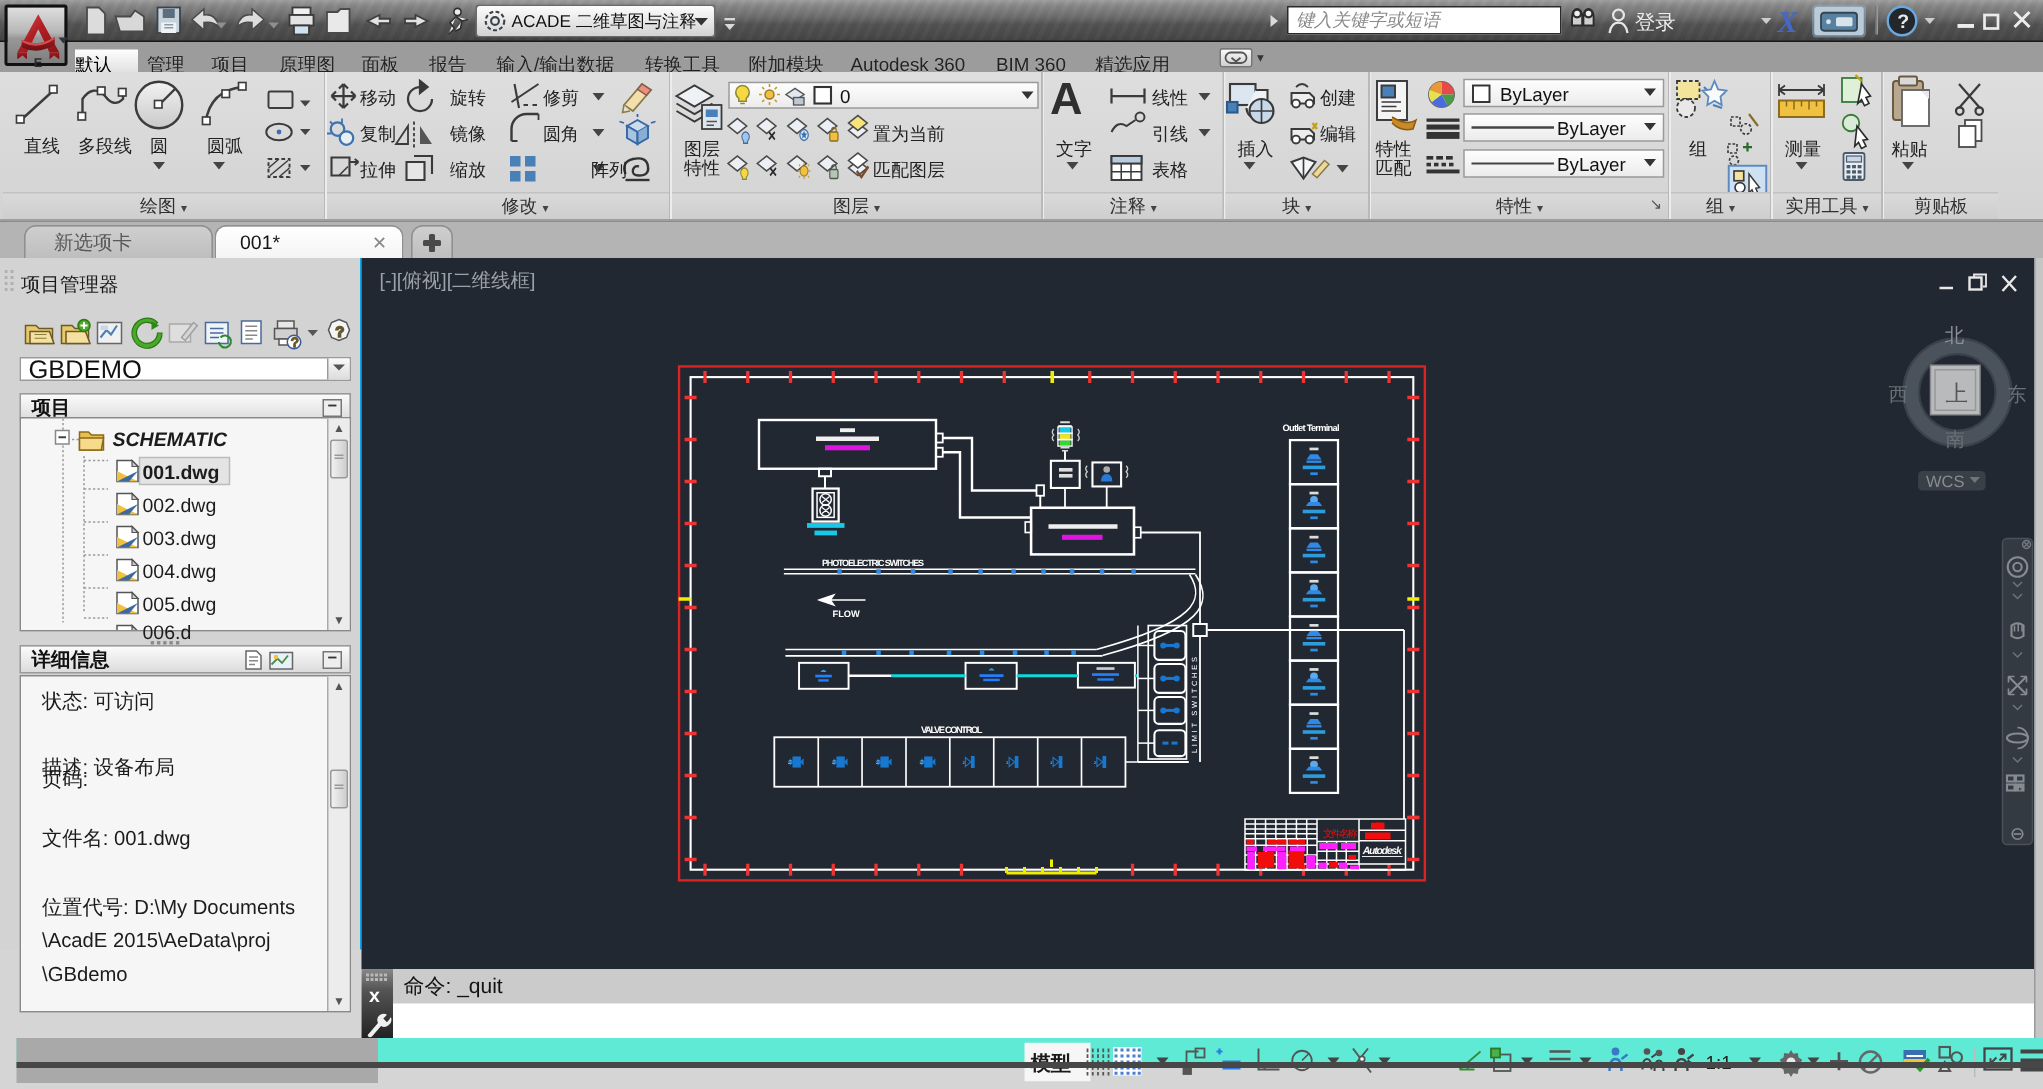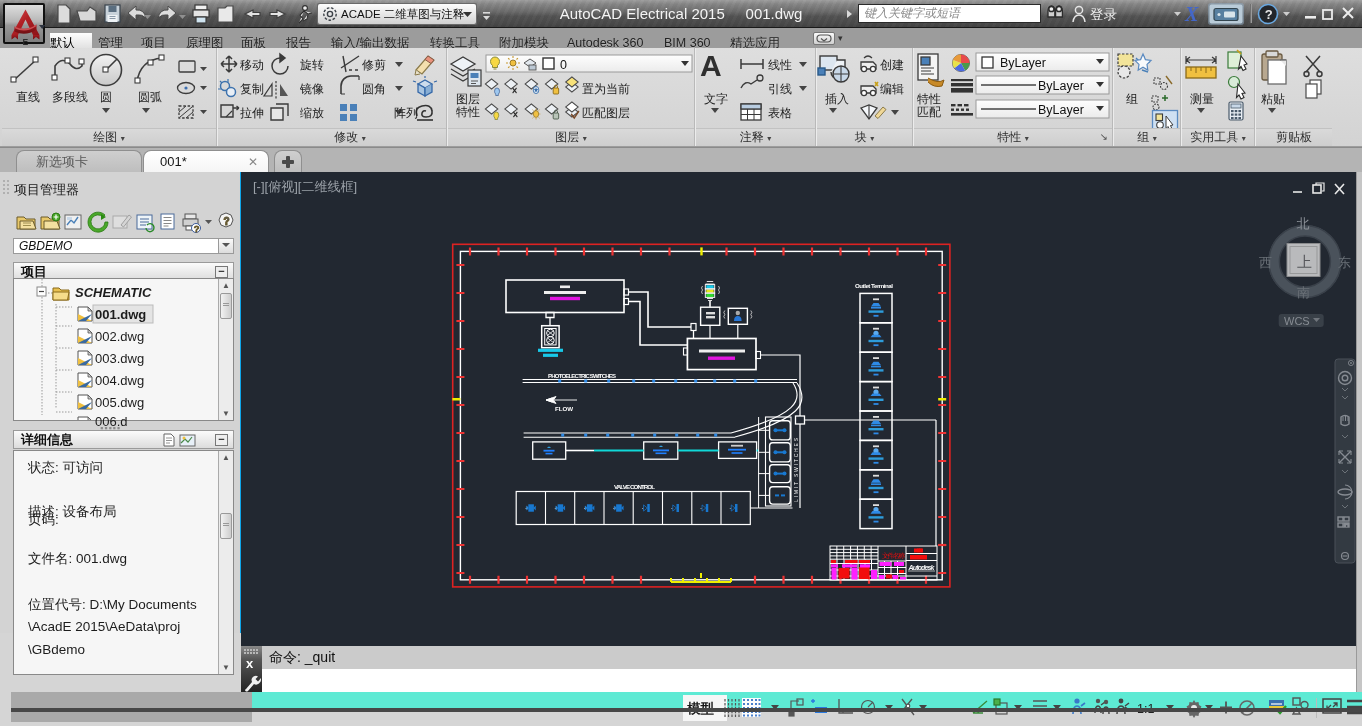--- a/index.html
+++ b/index.html
@@ -119,21 +119,20 @@
         <g stroke="#3c4248" fill="none" stroke-width="1.4">
             <circle cx="13" cy="11" r="6.2" stroke-dasharray="2.6 1.6"></circle>
             <circle cx="13" cy="11" r="2.6"></circle>
           </g>
         <text x="24" y="15" font-size="11.5" fill="#111" font-family="Liberation Sans">ACADE 二维草图与注释</text>
         <path d="M146 9 l4.5 5 4.5 -5 z" fill="#333"></path>
         <path d="M166 13 l3.5 4 3.5 -4 z" fill="#d9d9d9"></path>
           <rect x="166" y="9" width="7" height="1.6" fill="#d9d9d9"></rect>
       </g>
     </svg>
-    <div id="titletext">AutoCAD Electrical 2015&nbsp;&nbsp;&nbsp;&nbsp;&nbsp;001.dwg</div>
     <svg class="qat" style="left:843px; top:0; height:28px;" width="519" height="28" viewBox="0 0 519 28">
       <path d="M4 10 l5 4 -5 4 z" fill="#dadada"></path>
       <g stroke="#ebebeb" stroke-width="1.5" fill="none">
         <g transform="translate(203,6)">
             <path d="M2 5 a3.4 5 0 0 1 6.8 0 v6 h-6.8 z M9.6 5 a3.4 5 0 0 1 6.8 0 v6 h-6.8 z" fill="#cfcfcf" stroke="#2c2c2c" stroke-width="1.3"></path>
             <circle cx="5.4" cy="3" r="2.6" fill="#efefef" stroke="#2c2c2c"></circle>
             <circle cx="13" cy="3" r="2.6" fill="#efefef" stroke="#2c2c2c"></circle>
           </g>
         <g transform="translate(228,5)" stroke="#e6e6e6">
             <circle cx="8" cy="5" r="3.6"></circle>
@@ -662,21 +661,21 @@
           <text x="11" y="18.5" font-size="9" fill="#3a5a9a" font-family="Liberation Sans">?</text>
         </g>
         <path d="M192 10 l3.5 4 3.5 -4 z" fill="#555" stroke="none"></path>
         <g transform="translate(205,3)">
           <path d="M8 0 l5 2 2 5 -2 5 -5 2 -5 -2 -2 -5 2 -5 z" fill="#f4f4f4" stroke="#555"></path>
           <text x="5.5" y="11.5" font-size="10" font-weight="bold" fill="#2a4a9a" font-family="Liberation Sans">?</text>
         </g>
       </g>
     </svg>
     <div class="combo" style="left:13px; top:66px; width:221px; height:16px; background:#fff;">
-      <div style="position:absolute; left:5px; top:0px; font-size:12px; color:#111; line-height:15px;font-style:italic;">GBDEMO</div>
+      <div style="position:absolute; left:5px; top:0px; font-size:17px; color:#111; line-height:15px;">GBDEMO</div>
       <div style="position:absolute; right:0; top:0; width:15px; height:14px; border-left:1px solid #999; background:linear-gradient(#fafafa,#dcdcdc);">
         <span style="position:absolute;left:3px;top:4px;width:0;height:0;border:4px solid transparent;border-top-color:#555;border-bottom:none;"></span>
       </div>
     </div>
     <div class="sechdr" style="top:90px; font-weight:bold;">项目<div class="minus">−</div></div>
     <div class="pmbox" style="top:106px; height:143px;">
       <svg width="219" height="141" viewBox="0 0 219 141" style="position:absolute;left:0;top:0;">
         <g stroke="#9a9a9a" stroke-dasharray="1.5 1.5" fill="none">
           <path d="M28 0 V136 M28 14 H40 M42 25 V130 M42 28 H58"></path>
           <path d="M42 47 H58 M42 69 H58 M42 91 H58 M42 113 H58 M42 133 H58"></path>

